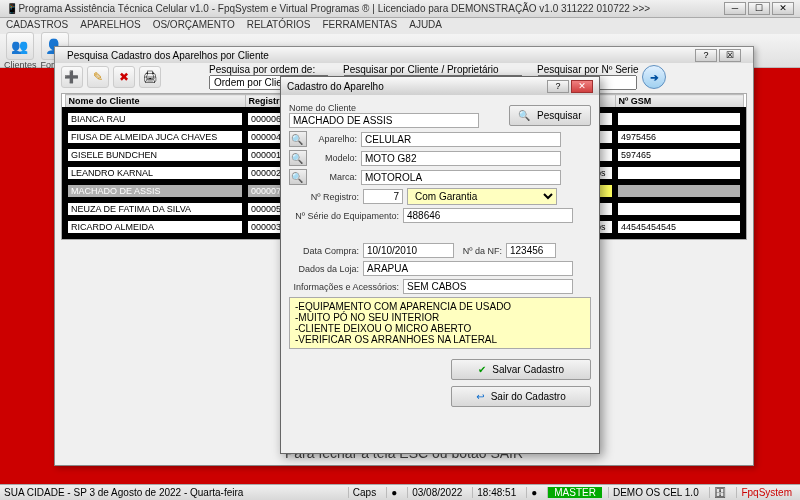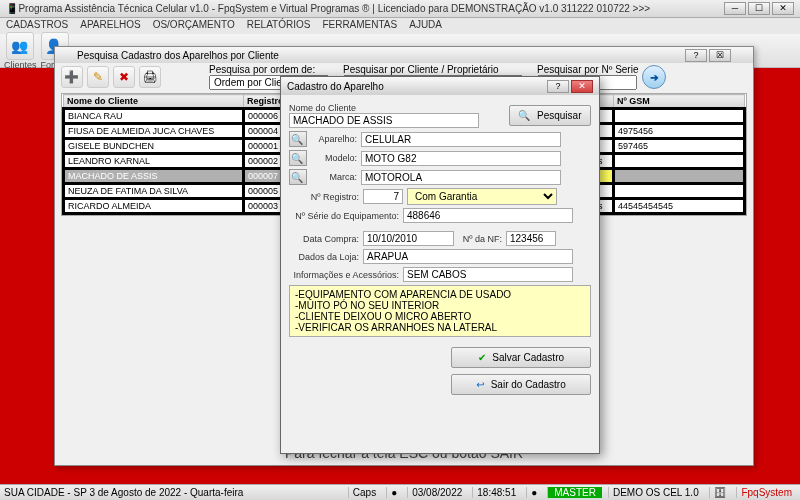--- a/index.html
+++ b/index.html
@@ -8,28 +8,28 @@
 .titlebar .title { flex: 1; color: #333; font-size: 10px; }
 .winbtns { display: flex; gap: 2px; }
 .winbtn { width: 22px; height: 13px; background: linear-gradient(#f8f8f8,#d0d0d0); border: 1px solid #999; text-align: center; font-size: 9px; line-height: 11px; cursor: pointer; }
 .menubar { background: #e8e8e8; height: 16px; padding: 1px 6px; display: flex; gap: 12px; font-size: 10px; color: #333; }
 .menubar span { cursor: pointer; }
 .toolbar { background: linear-gradient(#f4f4f4,#e0e0e0); height: 34px; border-bottom: 1px solid #bbb; display: flex; align-items: center; padding: 0 4px; gap: 4px; }
 .tbicon { width: 28px; height: 28px; background: linear-gradient(#fafafa,#e0e0e0); border: 1px solid #ccc; border-radius: 3px; display: flex; align-items: center; justify-content: center; font-size: 14px; cursor: pointer; }
 .tblabel { font-size: 9px; text-align: center; color: #444; }
 .redarea { position: absolute; top: 68px; left: 0; right: 0; bottom: 16px; background: #cc0000; }
 .searchwin { position: absolute; top: 46px; left: 54px; width: 700px; height: 420px; background: #f0f0f0; border: 1px solid #888; box-shadow: 2px 2px 6px rgba(0,0,0,0.3); }
-.searchwin .swtitle { background: linear-gradient(#f8f8f8,#d8d8d8); height: 16px; padding: 1px 22px; font-size: 10px; display: flex; align-items: center; justify-content: space-between; }
+.searchwin .swtitle { background: linear-gradient(#f8f8f8,#d8d8d8); height: 16px; padding: 1px 12px; font-size: 10px; display: flex; align-items: center; justify-content: space-between; }
 .swtools { height: 28px; display: flex; align-items: center; gap: 4px; padding: 2px 6px; }
 .swtool { width: 22px; height: 22px; background: linear-gradient(#fafafa,#e0e0e0); border: 1px solid #ccc; border-radius: 3px; display: flex; align-items: center; justify-content: center; cursor: pointer; font-size: 12px; }
 .gobtn { width: 24px; height: 24px; background: linear-gradient(#e0f0ff,#a0d0f0); border: 1px solid #6090c0; border-radius: 12px; display: flex; align-items: center; justify-content: center; color: #0050a0; cursor: pointer; font-weight: bold; }
 .grid { margin: 2px 6px; border: 1px solid #aaa; background: #fff; }
 .grid table { width: 100%; border-collapse: collapse; }
 .grid th { background: linear-gradient(#f0f0f0,#d8d8d8); border: 1px solid #bbb; padding: 1px 3px; font-size: 9px; text-align: left; }
-.grid td { border: 3px solid #000000; padding: 1px 3px; font-size: 9px; }
+.grid td { border: 6px solid #000000; padding: 1px 3px; font-size: 9px; }
 .grid tr.sel td { background: #b0b0b0; color: #fff; }
 .footer { position: absolute; bottom: 4px; left: 0; right: 0; text-align: center; font-size: 14px; color: #444; }
 .modal { position: absolute; top: 76px; left: 280px; width: 320px; height: 378px; background: #f0f0f0; border: 1px solid #666; box-shadow: 3px 3px 10px rgba(0,0,0,0.4); z-index: 10; }
 .modal .mtitle { background: linear-gradient(#fafafa,#d0d0d0); height: 18px; padding: 2px 6px; display: flex; align-items: center; justify-content: space-between; font-size: 10px; }
 .mclose { width: 22px; height: 13px; background: linear-gradient(#f08080,#d04040); border: 1px solid #a03030; color: #fff; text-align: center; font-size: 9px; line-height: 11px; cursor: pointer; }
 .mwinbtn { width: 22px; height: 13px; background: linear-gradient(#f8f8f8,#d0d0d0); border: 1px solid #999; text-align: center; font-size: 9px; line-height: 11px; cursor: pointer; }
 .mbody { padding: 4px 8px; }
 .frow { display: flex; align-items: center; gap: 4px; margin: 3px 0; }
 .frow label { font-size: 9px; color: #333; text-align: right; }
 .frow input, .frow select { font-size: 10px; border: 1px solid #aaa; padding: 1px 3px; background: #fff; }
@@ -214,21 +214,21 @@
     </div>
     <div class="frow">
       <label style="width:70px">Nº Registro:</label>
       <input style="width: 40px; text-align: right;" value="7">
       <select style="width:150px;background:#ffffc0"><option>Com Garantia</option></select>
     </div>
     <div class="frow">
       <label style="width:110px">Nº Série do Equipamento:</label>
       <input style="width: 170px;" value="488646">
     </div>
-    <div class="frow" style="margin-top:8px">
+    <div class="frow" style="margin-top:20px">
       <label style="width:70px">Data Compra:</label>
       <input style="width: 91px;" value="10/10/2010">
       <label style="width:44px">Nº da NF:</label>
       <input style="width: 50px;" value="123456">
     </div>
     <div class="frow">
       <label style="width:70px">Dados da Loja:</label>
       <input style="width: 210px;" value="ARAPUA">
     </div>
     <div class="frow">

